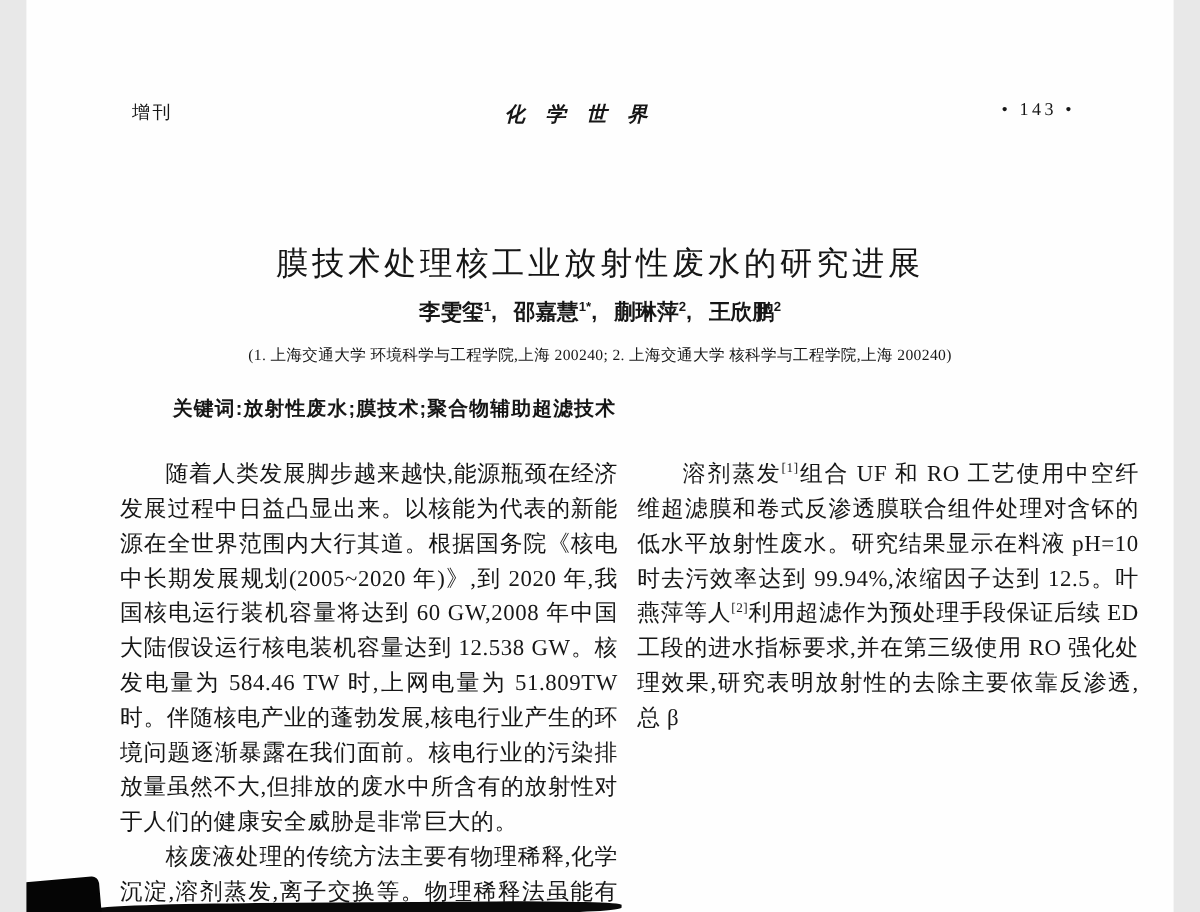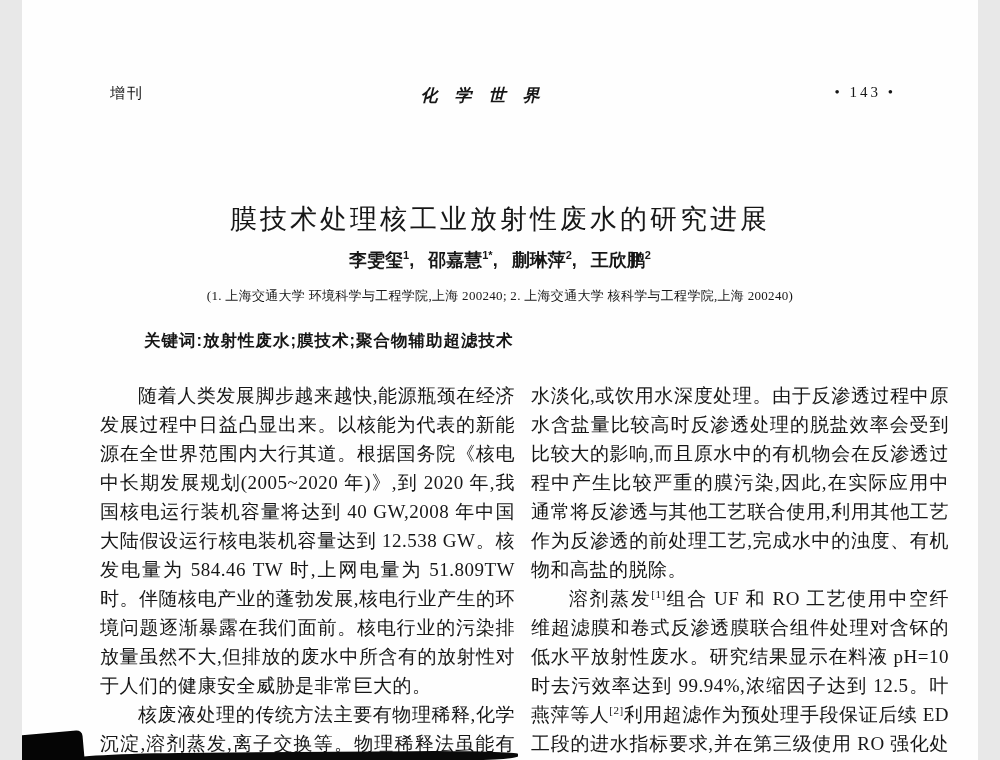--- a/index.html
+++ b/index.html
@@ -83,24 +83,23 @@
 
   <div class="authors-line"><span>李雯玺<sup>1</sup></span><span class="author-sep">,</span><span>邵嘉慧<sup>1*</sup></span><span class="author-sep">,</span><span>蒯琳萍<sup>2</sup></span><span class="author-sep">,</span><span>王欣鹏<sup>2</sup></span></div>
 
   <div class="affiliation">(1. 上海交通大学 环境科学与工程学院,上海 200240; 2. 上海交通大学 核科学与工程学院,上海 200240)</div>
 
   <div class="keywords-line">
     <span>关键词:</span><span>放射性废水;膜技术;聚合物辅助超滤技术</span>
   </div>
 
   <div class="column column-left">
-      <p class="para indent"><span>随着人类发展脚步越来越快,能源瓶颈在经济发展过程中日益凸显出来。以核能为代表的新能源在全世界范围内大行其道。根据国务院《核电中长期发展规划(2005~2020 年)》,到 2020 年,我国核电运行装机容量将达到 40 GW,2008 年中国大陆假设运行核电装机容量达到 12.538 GW。核发电量为 584.46 TW 时,上网电量为 51.809TW 时。伴随核电产业的蓬勃发展,核电行业产生的环境问题逐渐暴露在我们面前。核电行业的污染排放量虽然不大,但排放的废水中所含有的放射性对于人们的健康安全威胁是非常巨大的。</span></p>
+      <p class="para indent"><span>随着人类发展脚步越来越快,能源瓶颈在经济发展过程中日益凸显出来。以核能为代表的新能源在全世界范围内大行其道。根据国务院《核电中长期发展规划(2005~2020 年)》,到 2020 年,我国核电运行装机容量将达到 60 GW,2008 年中国大陆假设运行核电装机容量达到 12.538 GW。核发电量为 584.46 TW 时,上网电量为 51.809TW 时。伴随核电产业的蓬勃发展,核电行业产生的环境问题逐渐暴露在我们面前。核电行业的污染排放量虽然不大,但排放的废水中所含有的放射性对于人们的健康安全威胁是非常巨大的。</span></p>
       <p class="para indent"><span>核废液处理的传统方法主要有物理稀释,化学沉淀,溶剂蒸发,离子交换等。物理稀释法虽能有效减小放射性物质的浓度,却无法从总量上减小、而且</span></p>
     </div>
   <div class="column column-right">
-      <p class="para"><span>水淡化,或饮用水深度处理。由于反渗透过程中原水含盐量比较高时反渗透处理的脱盐效率会受到比较大的影响,而且原水中的有机物会在反渗透过程中产生比较严重的膜污染,因此,在实际应用中通常将反渗透与其他工艺联合使用,利用其他工艺作为反渗透的前处理工艺,完成水中的浊度、有机物和高盐的脱除。</span></p>
       <p class="para indent"><span>溶剂蒸发</span><sup>[1]</sup><span>组合 UF 和 RO 工艺使用中空纤维超滤膜和卷式反渗透膜联合组件处理对含钚的低水平放射性废水。研究结果显示在料液 pH=10 时去污效率达到 99.94%,浓缩因子达到 12.5。叶燕萍等人</span><sup>[2]</sup><span>利用超滤作为预处理手段保证后续 ED 工段的进水指标要求,并在第三级使用 RO 强化处理效果,研究表明放射性的去除主要依靠反渗透,总 β</span></p>
     </div>
 
   <div class="scan-smear"></div>
   <div class="scan-corner"></div>
 
 </div>
 
 </body></html>

